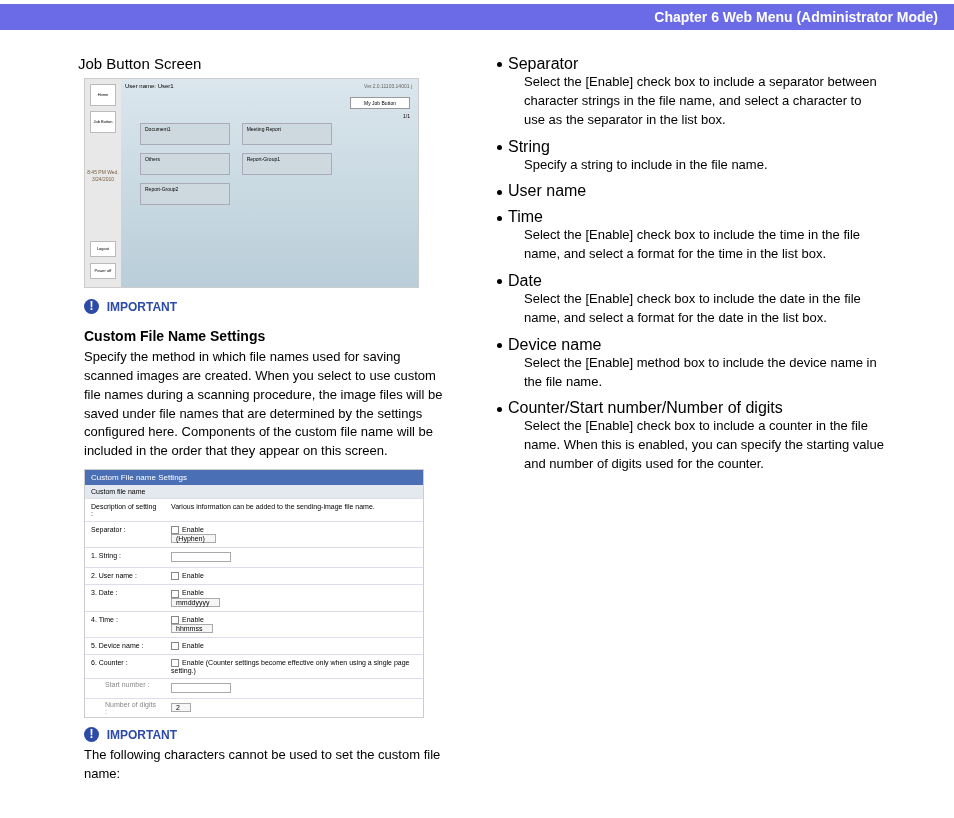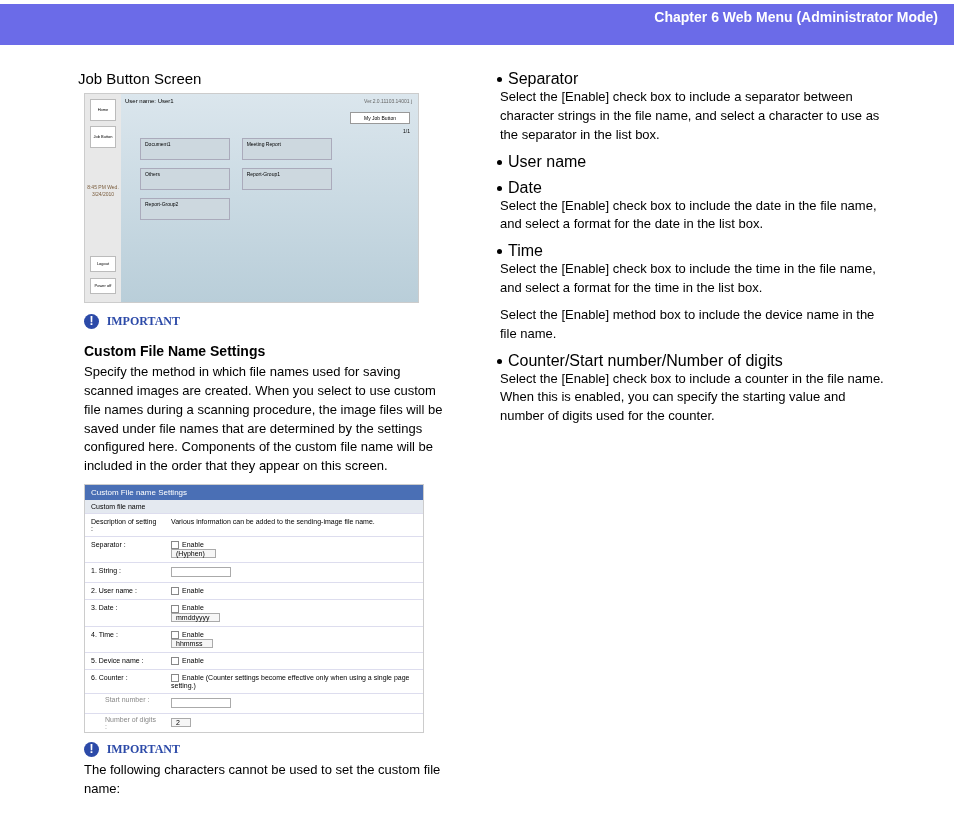--- a/index.html
+++ b/index.html
@@ -1,54 +1,54 @@
 <!DOCTYPE html>
 <html><head>
 <meta charset="utf-8">
 <style>
   * { box-sizing: border-box; margin: 0; padding: 0; }
   body { font-family: Arial, Helvetica, sans-serif; font-size: 13px; color: #000; background: #fff; width: 954px; }
   .page { width: 954px; padding: 0; }
-  .header-band { background: #6b6be8; color: #fff; height: 41px; line-height: 26px; text-align: right; padding: 0 16px; font-weight: bold; font-size: 14px; margin: 4px 0 25px 0; }
+  .header-band { background: #6b6be8; color: #fff; height: 26px; line-height: 26px; text-align: right; padding: 0 16px; font-weight: bold; font-size: 14px; margin: 4px 0 25px 0; }
   .content { padding: 0 70px; display: flex; gap: 40px; }
   .col { width: 50%; }
   .caption { font-size: 15px; margin: 0 0 6px 8px; }
   .screenshot1 { width: 335px; height: 210px; margin: 0 0 10px 14px; border: 1px solid #ccc; background: linear-gradient(#dbe6ed, #b9ced9); position: relative; }
   .ss1-left { position: absolute; left: 0; top: 0; width: 36px; height: 100%; background: #e8e8e8; }
   .ss1-icon { width: 26px; height: 22px; background: #fff; border: 1px solid #bbb; margin: 5px auto 4px auto; }
   .ss1-timestamp { position: absolute; left: 2px; top: 90px; font-size: 5px; color: #7a5c3c; text-align: center; width: 32px; line-height: 1.3; }
   .ss1-logout { width: 26px; height: 16px; background: #fff; border: 1px solid #bbb; margin: 0 auto; position: absolute; bottom: 30px; left: 5px; font-size: 4px; text-align: center; line-height: 14px; }
   .ss1-power { width: 26px; height: 16px; background: #fff; border: 1px solid #bbb; position: absolute; bottom: 8px; left: 5px; font-size: 4px; text-align: center; line-height: 14px; }
   .ss1-top { position: absolute; left: 40px; top: 4px; font-size: 6px; }
   .ss1-ver { position: absolute; right: 6px; top: 4px; font-size: 5px; color: #666; }
   .ss1-btn { position: absolute; right: 8px; top: 18px; width: 60px; height: 12px; background: #fff; border: 1px solid #999; font-size: 5px; text-align: center; line-height: 10px; }
   .ss1-pager { position: absolute; right: 8px; top: 34px; font-size: 5px; }
   .ss1-grid { position: absolute; left: 55px; top: 44px; }
   .ss1-tile { display: inline-block; width: 90px; height: 22px; background: #cdd8df; border: 1px solid #aab; margin: 0 8px 8px 0; font-size: 5px; padding: 2px 4px; vertical-align: top; }
   .important-row { margin: 8px 14px 4px 14px; }
   .important-icon { display: inline-block; width: 15px; height: 15px; border-radius: 50%; background: #2c4aa8; color: #fff; text-align: center; line-height: 15px; font-weight: bold; font-size: 12px; vertical-align: middle; }
-  .important-label { color: #2c4aa8; font-weight: bold; font-size: 12px; margin-left: 4px; vertical-align: middle; font-family: Liberation Serif, serif; }
+  .important-label { color: #2c4aa8; font-weight: bold; font-size: 12px; margin-left: 4px; vertical-align: middle; }
   .body-text { margin: 2px 14px 0 14px; line-height: 1.45; font-size: 13px; }
   .link-text { color: #2c4aa8; }
   .h2 { font-weight: bold; font-size: 14px; margin: 14px 14px 4px 14px; }
   .screenshot2 { width: 340px; margin: 8px 0 8px 14px; border: 1px solid #ccc; background: #fff; font-size: 7px; }
   .ss2-title { background: #4a6fb5; color: #fff; padding: 3px 6px; font-size: 8px; }
   .ss2-sub { background: #e4e9f0; padding: 3px 6px; font-size: 7px; }
   .ss2-row { display: flex; border-top: 1px solid #dde; }
   .ss2-lbl { width: 80px; padding: 4px 6px; font-size: 7px; }
   .ss2-val { flex: 1; padding: 4px 6px; font-size: 7px; }
   .ss2-chk { display: inline-block; width: 8px; height: 8px; border: 1px solid #888; margin-right: 3px; vertical-align: middle; }
   .ss2-sel { display: inline-block; border: 1px solid #aaa; padding: 0 10px 0 4px; font-size: 7px; background: #f6f6f6; }
   .ss2-inp { display: inline-block; border: 1px solid #aaa; width: 60px; height: 10px; background: #fff; }
   .ss2-sublbl { width: 80px; padding: 2px 6px 2px 20px; font-size: 7px; color: #888; }
   ul.opts { list-style: none; margin: 0 0 0 0; }
   ul.opts > li { margin: 0 0 8px 0; }
   .opt-head { font-size: 16px; }
   .opt-head .bullet { display: inline-block; width: 5px; height: 5px; background: #000; border-radius: 50%; vertical-align: middle; margin-right: 6px; }
-  .opt-desc { margin-left: 3px; line-height: 1.45; font-size: 13px; }
+  .opt-desc { margin-left: 27px; line-height: 1.45; font-size: 13px; }
 </style>
 </head>
 <body>
 
 <div class="page">
   <div class="header-band">Chapter 6   Web Menu (Administrator Mode)</div>
 
   <div class="content">
 
     <div class="col">
@@ -136,31 +136,36 @@
 
     </div>
 
     <div class="col">
       <ul class="opts">
         <li>
             <div class="opt-head"><span class="bullet"></span><span>Separator</span></div>
             <div class="opt-desc">Select the [Enable] check box to include a separator between character strings in the file name, and select a character to use as the separator in the list box.</div>
           </li>
         <li>
+            <div class="opt-head"><span class="bullet"></span><span>String</span></div>
+            <div class="opt-desc">Specify a string to include in the file name.</div>
+          </li>
+        <li>
             <div class="opt-head"><span class="bullet"></span><span>User name</span></div>
+          </li>
+        <li>
+            <div class="opt-head"><span class="bullet"></span><span>Time</span></div>
+            <div class="opt-desc">Select the [Enable] check box to include the time in the file name, and select a format for the time in the list box.</div>
           </li>
         <li>
             <div class="opt-head"><span class="bullet"></span><span>Date</span></div>
             <div class="opt-desc">Select the [Enable] check box to include the date in the file name, and select a format for the date in the list box.</div>
           </li>
         <li>
-            <div class="opt-head"><span class="bullet"></span><span>Time</span></div>
-            <div class="opt-desc">Select the [Enable] check box to include the time in the file name, and select a format for the time in the list box.</div>
-          </li>
-        <li>
+            <div class="opt-head"><span class="bullet"></span><span>Device name</span></div>
             <div class="opt-desc">Select the [Enable] method box to include the device name in the file name.</div>
           </li>
         <li>
             <div class="opt-head"><span class="bullet"></span><span>Counter/Start number/Number of digits</span></div>
             <div class="opt-desc">Select the [Enable] check box to include a counter in the file name. When this is enabled, you can specify the starting value and number of digits used for the counter.</div>
           </li>
       </ul>
     </div>
   </div>
 

